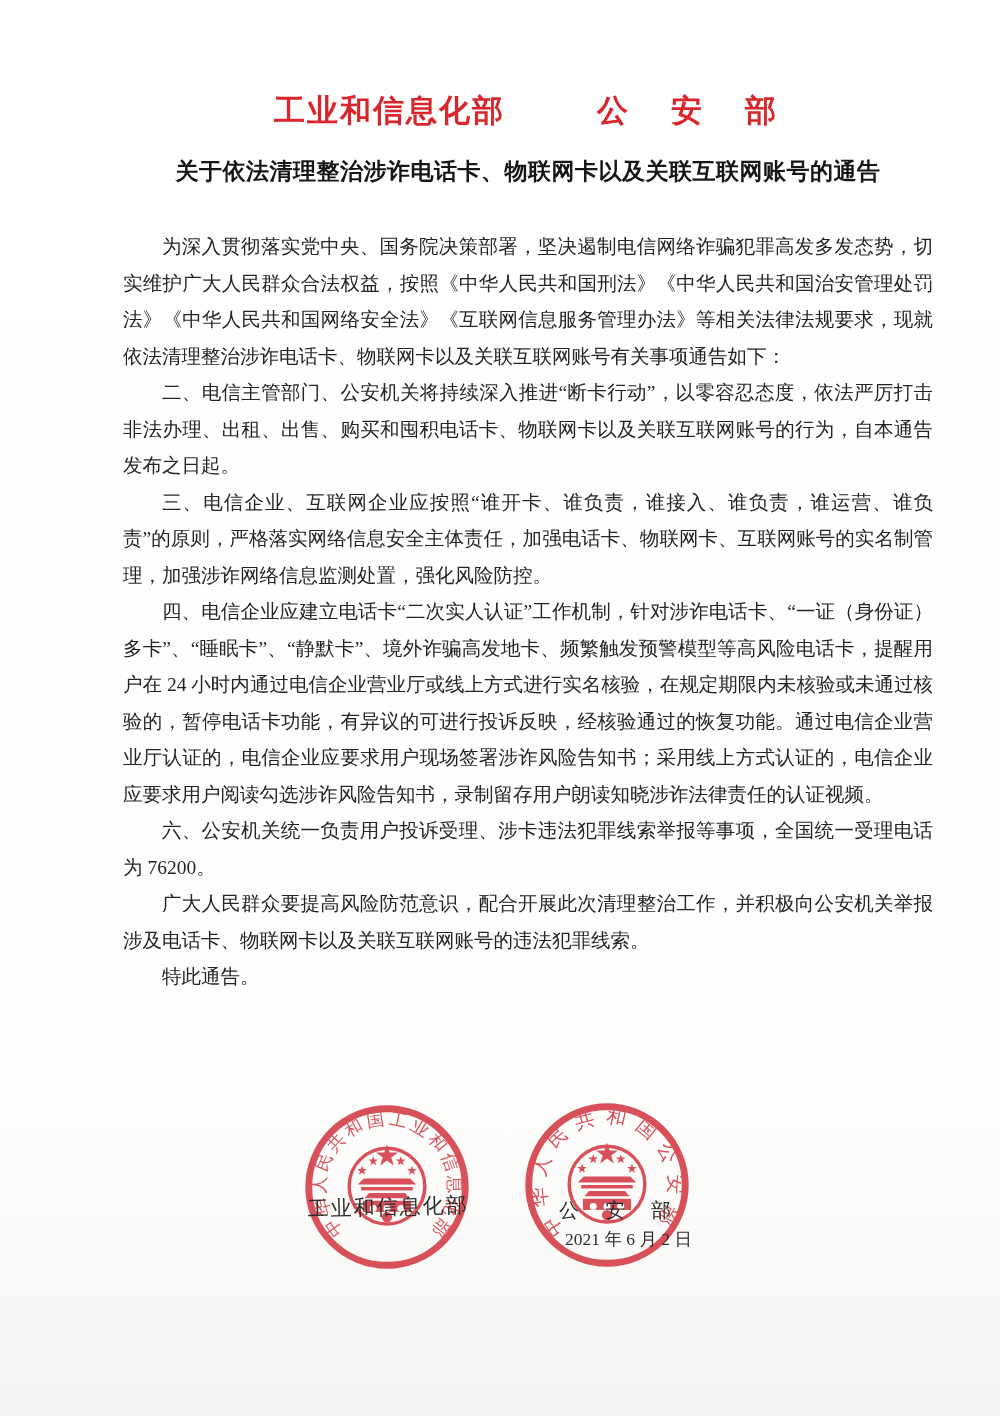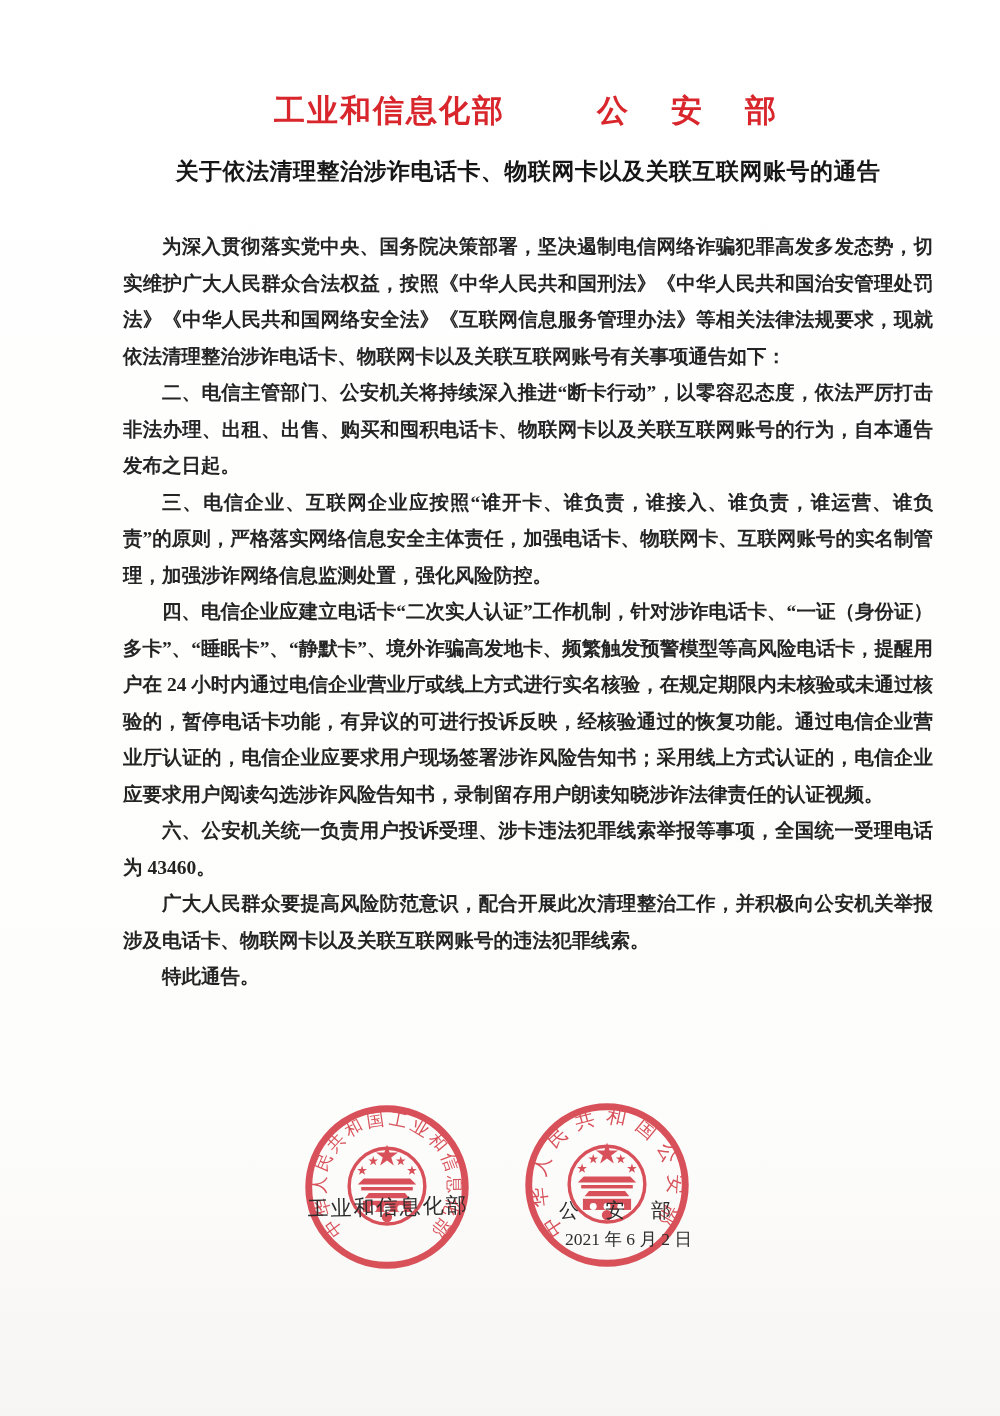--- a/index.html
+++ b/index.html
@@ -29,21 +29,21 @@
   .doc-title{
     margin:24px 0 0;
     text-align:center;
     font-size:23px;font-weight:700;color:#161616;
     letter-spacing:0.5px;
   }
   .body-text{
     width:810px;margin:42px auto 0;
     font-size:19.5px;line-height:36.5px;
     color:var(--ink);
-    text-align:justify;text-justify:inter-ideograph;font-weight:bold;
+    text-align:justify;text-justify:inter-ideograph;
   }
   .body-text p{margin:0;text-indent:2em;}
   .seal-img{position:absolute;width:172px;height:172px;opacity:0.93;}
   #seal-left{left:301px;top:1101px;}
   #seal-right{left:521px;top:1099px;}
   .seal-red-fill{fill:var(--seal-red);}
   .seal-red-stroke{stroke:var(--seal-red);fill:none;}
   .seal-white-fill{fill:#ffffff;}
   .signature{
     position:absolute;color:#2b2b2b;
@@ -72,21 +72,21 @@
     <span class="ministry spaced">公　安　部</span>
   </div>
 
   <h1 class="doc-title">关于依法清理整治涉诈电话卡、物联网卡以及关联互联网账号的通告</h1>
 
   <div class="body-text">
     <p>为深入贯彻落实党中央、国务院决策部署，坚决遏制电信网络诈骗犯罪高发多发态势，切实维护广大人民群众合法权益，按照《中华人民共和国刑法》《中华人民共和国治安管理处罚法》《中华人民共和国网络安全法》《互联网信息服务管理办法》等相关法律法规要求，现就依法清理整治涉诈电话卡、物联网卡以及关联互联网账号有关事项通告如下：</p>
     <p>二、电信主管部门、公安机关将持续深入推进“断卡行动”，以零容忍态度，依法严厉打击非法办理、出租、出售、购买和囤积电话卡、物联网卡以及关联互联网账号的行为，自本通告发布之日起。</p>
     <p>三、电信企业、互联网企业应按照“谁开卡、谁负责，谁接入、谁负责，谁运营、谁负责”的原则，严格落实网络信息安全主体责任，加强电话卡、物联网卡、互联网账号的实名制管理，加强涉诈网络信息监测处置，强化风险防控。</p>
     <p>四、电信企业应建立电话卡“二次实人认证”工作机制，针对涉诈电话卡、“一证（身份证）多卡”、“睡眠卡”、“静默卡”、境外诈骗高发地卡、频繁触发预警模型等高风险电话卡，提醒用户在 24 小时内通过电信企业营业厅或线上方式进行实名核验，在规定期限内未核验或未通过核验的，暂停电话卡功能，有异议的可进行投诉反映，经核验通过的恢复功能。通过电信企业营业厅认证的，电信企业应要求用户现场签署涉诈风险告知书；采用线上方式认证的，电信企业应要求用户阅读勾选涉诈风险告知书，录制留存用户朗读知晓涉诈法律责任的认证视频。</p>
-    <p>六、公安机关统一负责用户投诉受理、涉卡违法犯罪线索举报等事项，全国统一受理电话为 43460。</p>
+    <p>六、公安机关统一负责用户投诉受理、涉卡违法犯罪线索举报等事项，全国统一受理电话为 76200。</p>
     <p>广大人民群众要提高风险防范意识，配合开展此次清理整治工作，并积极向公安机关举报涉及电话卡、物联网卡以及关联互联网账号的违法犯罪线索。</p>
     <p>特此通告。</p>
   </div>
 
   <svg id="seal-left" class="seal-img" viewBox="0 0 200 200" aria-hidden="true">
     <defs>
       <path id="arcL" d="M 58.7 159.0 A 72 72 0 1 1 141.3 159.0"></path>
       <polygon id="starL" points="0,-10 2.25,-3.09 9.51,-3.09 3.63,1.18 5.88,8.09 0,3.82 -5.88,8.09 -3.63,1.18 -9.51,-3.09 -2.25,-3.09"></polygon>
     </defs>
     <circle class="seal-red-stroke" cx="100" cy="100" r="91" stroke-width="8"></circle>

